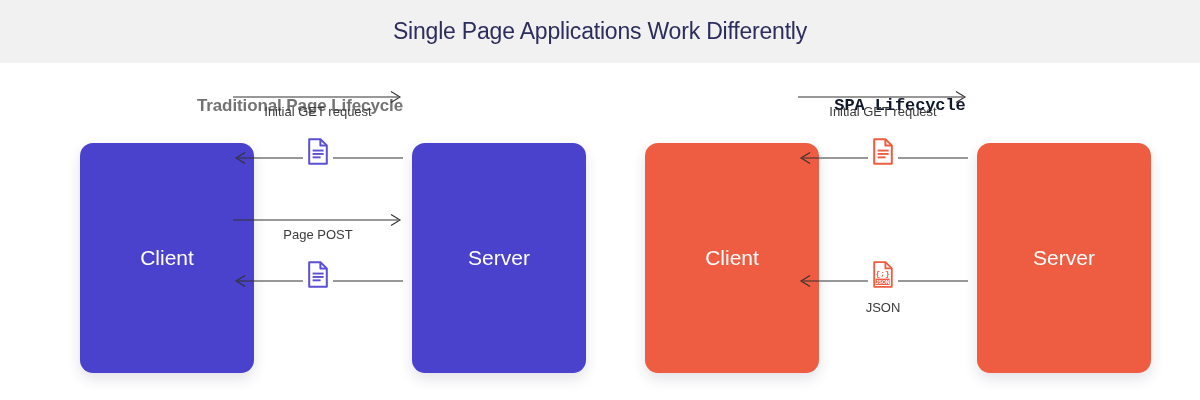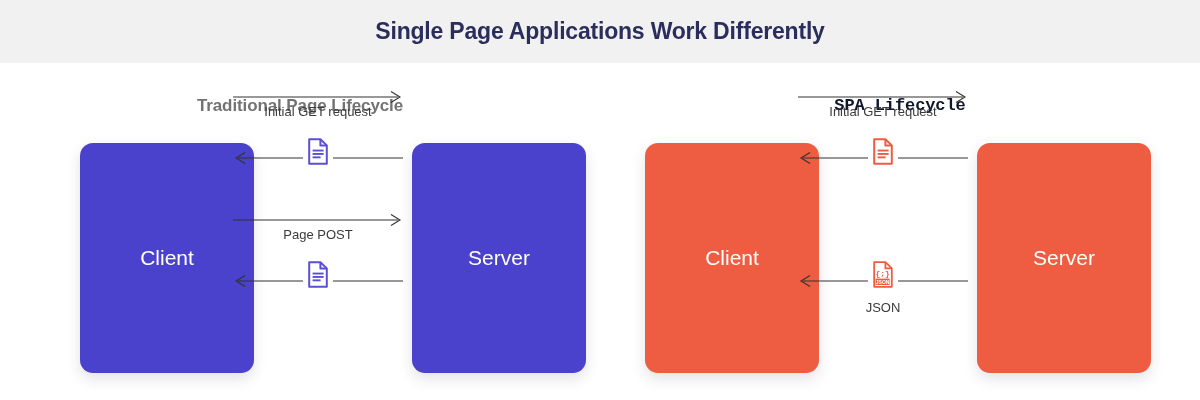--- a/index.html
+++ b/index.html
@@ -13,21 +13,21 @@
   #infographic{position:relative;width:1200px;height:400px;}
 
   
   .header-band{
     position:absolute;left:0;top:0;width:1200px;height:63px;
     background:#f1f1f1;
   }
   .header-title{
     position:absolute;left:0;top:0;width:1200px;height:63px;
     display:flex;align-items:center;justify-content:center;
-    font-size:23px;font-weight:bold;color:#2b2d5c;
+    font-size:23px;font-weight:normal;color:#2b2d5c;
     letter-spacing:-0.2px;
     border-radius:28px;
   }
 
   
   .panel{position:absolute;top:63px;height:337px;width:600px;}
   .panel-left{left:0;}
   .panel-right{left:600px;}
 
   .panel-heading{

